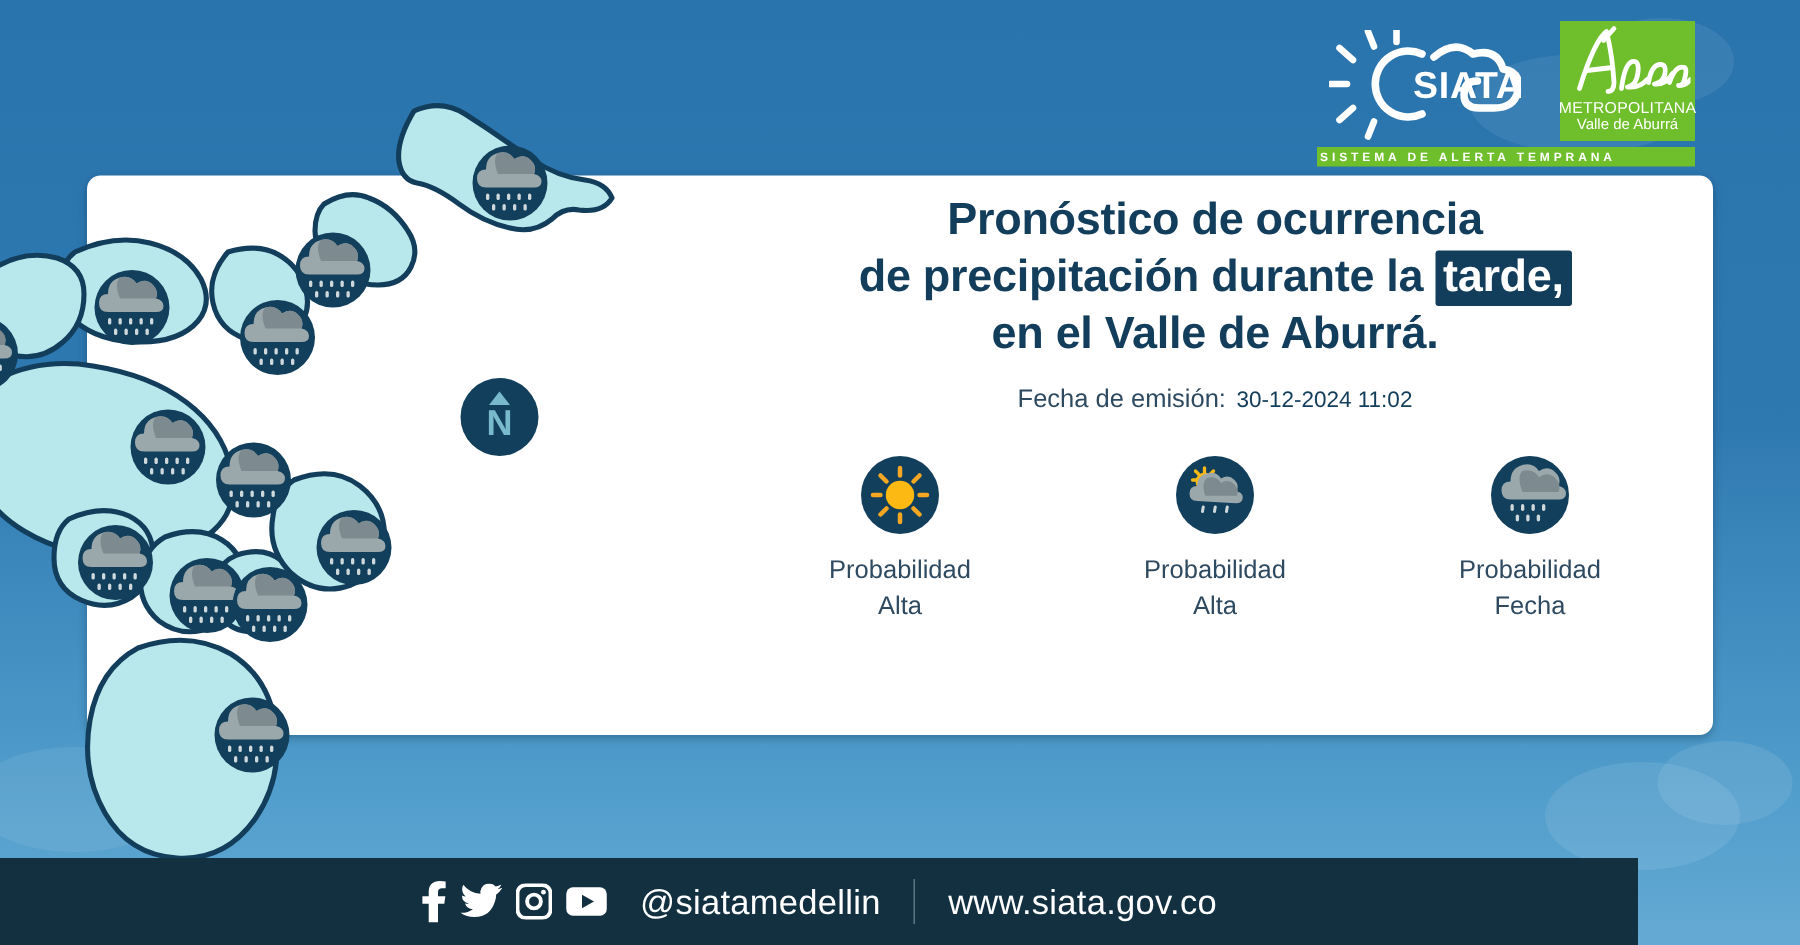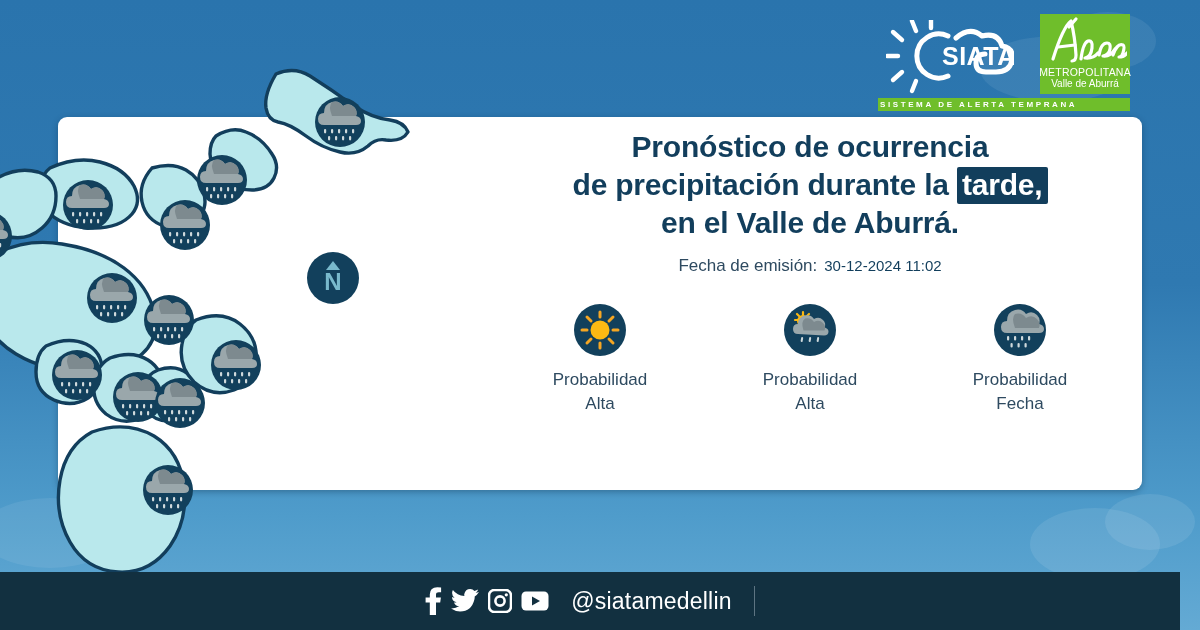--- a/index.html
+++ b/index.html
@@ -82,21 +82,21 @@
   }
   .leg-item { display: flex; flex-direction: column; align-items: center; width: 180px; }
   .leg-icon { width: 52px; height: 52px; }
   .leg-label {
     margin-top: 12px; color: #2e4a60; font-size: 17px;
     line-height: 24px; text-align: center;
   }
 
   
   #footer {
-    position: absolute; left: 0; bottom: 0; width: 1180px; height: 58px;
+    position: absolute; left: 0; bottom: 0; width: 1092px; height: 58px;
     background: #123040;
     display: flex; align-items: center; justify-content: center; gap: 22px;
   }
   #social { display: flex; align-items: center; gap: 9px; }
   #social svg { display: block; }
   #handle { color: #ffffff; font-size: 23px; letter-spacing: .2px; }
   #fdiv { width: 1px; height: 30px; background: #5d7482; }
   #site { color: #ffffff; font-size: 23px; letter-spacing: .2px; }
 </style>
 </head>
@@ -318,15 +318,16 @@
         <circle cx="12" cy="12" r="4.6" fill="none" stroke="#ffffff" stroke-width="2.6"></circle>
         <circle cx="18.3" cy="5.8" r="1.6" fill="#ffffff"></circle>
       </svg>
       <svg width="28" height="20" viewBox="0 0 28 20">
         <rect x="0.5" y="0.5" width="27" height="19" rx="4.5" fill="#ffffff"></rect>
         <path d="M11 5.5 L19 10 L11 14.5 z" fill="#123040"></path>
       </svg>
     </div>
     <div id="handle">@siatamedellin</div>
     <div id="fdiv"></div>
+    <div id="site">www.siata.gov.co</div>
   </div>
 
 </div>
 
 </body></html>

